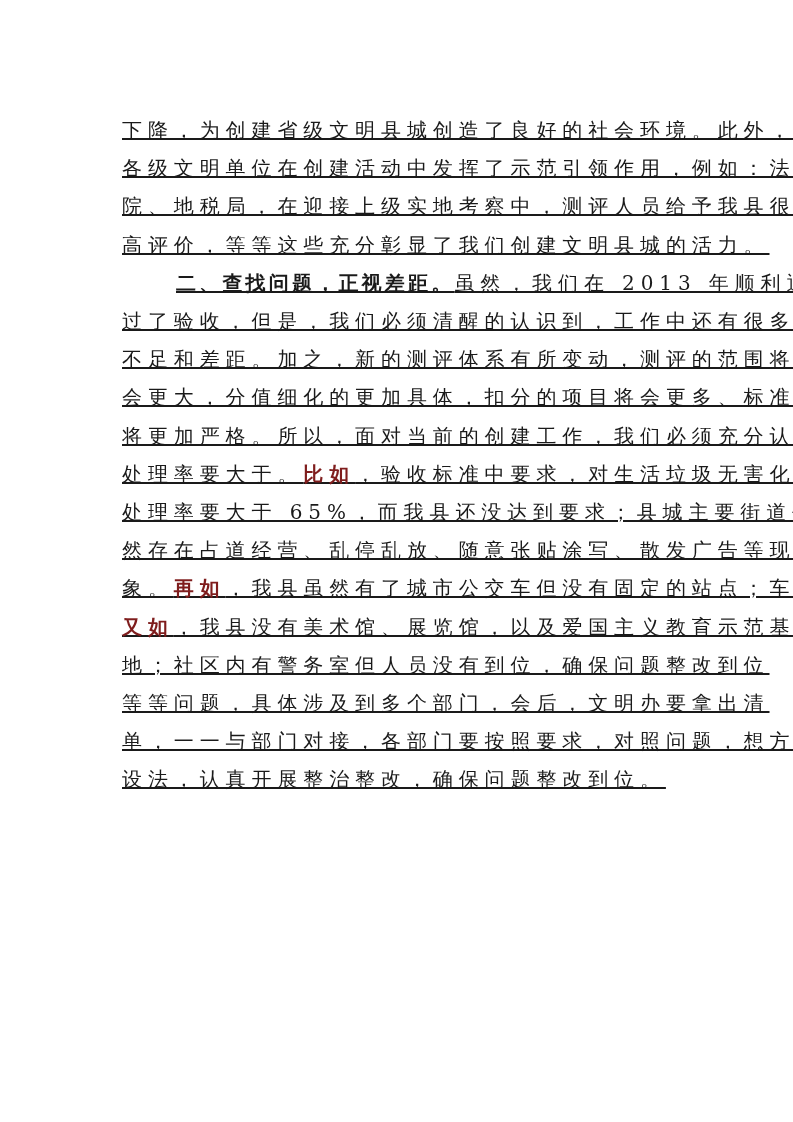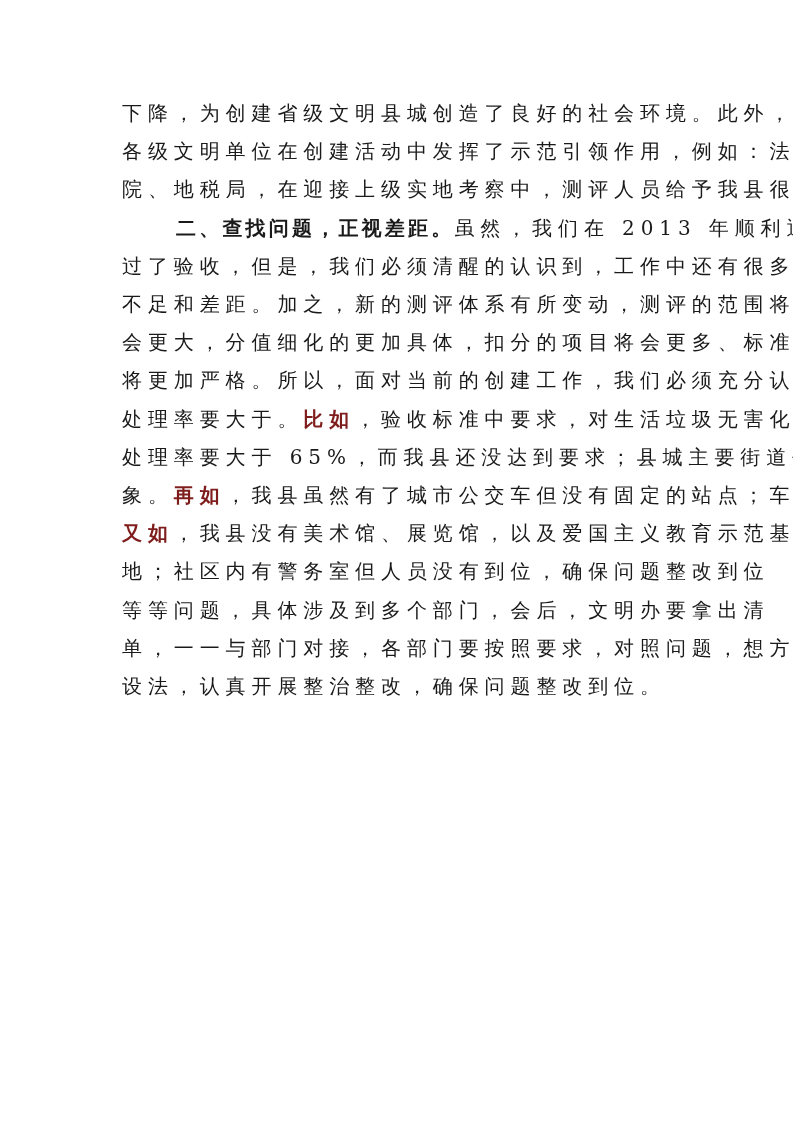--- a/index.html
+++ b/index.html
@@ -1,56 +1,59 @@
 <!DOCTYPE html>
 <html><head>
 <meta charset="utf-8">
 <style>
   html, body { margin: 0; padding: 0; background: #ffffff; }
   body { width: 793px; height: 1122px; position: relative; overflow: hidden; }
   .page {
     position: absolute;
     left: 122px;
-    top: 94px;
+    top: 111px;
     width: 568px;
     font-family: "DejaVu Serif", "Liberation Serif", serif;
     font-size: 20px;
     line-height: 38.2px;
     color: #1a1a1a;
     letter-spacing: 5.9px;
     text-align: justify;
+    text-decoration: underline;
   }
   .para { margin: 0; padding: 0; }
   .h { font-family: "DejaVu Sans", "Liberation Sans", sans-serif; font-weight: bold; letter-spacing: 3.2px; }
   .b { font-weight: bold; color: #7f1d1d; }
   .line { display: block; white-space: nowrap; }
 </style>
 </head>
 <body>
 
 <div class="page">
 
   <div class="para">
     <span class="line">下降，为创建省级文明县城创造了良好的社会环境。此外，</span>
     <span class="line">各级文明单位在创建活动中发挥了示范引领作用，例如：法</span>
     <span class="line">院、地税局，在迎接上级实地考察中，测评人员给予我县很</span>
+    <span class="line">高评价，等等这些充分彰显了我们创建文明县城的活力。</span>
   </div>
 
   <div class="para">
     <span class="line" style="padding-left:54px">
       <span class="h">二、查找问题，正视差距。</span><span>虽然，我们在 2013 年顺利通</span>
     </span>
     <span class="line">过了验收，但是，我们必须清醒的认识到，工作中还有很多</span>
     <span class="line">不足和差距。加之，新的测评体系有所变动，测评的范围将</span>
     <span class="line">会更大，分值细化的更加具体，扣分的项目将会更多、标准</span>
     <span class="line">将更加严格。所以，面对当前的创建工作，我们必须充分认</span>
     <span class="line">
       <span>处理率要大于。</span><span class="b">比如</span><span>，验收标准中要求，对生活垃圾无害化</span>
     </span>
     <span class="line">处理率要大于 65%，而我县还没达到要求；县城主要街道仍</span>
+    <span class="line">然存在占道经营、乱停乱放、随意张贴涂写、散发广告等现</span>
     <span class="line">
       <span>象。</span><span class="b">再如</span><span>，我县虽然有了城市公交车但没有固定的站点；车</span>
     </span>
     <span class="line">
       <span class="b">又如</span><span>，我县没有美术馆、展览馆，以及爱国主义教育示范基</span>
     </span>
     <span class="line">地；社区内有警务室但人员没有到位，确保问题整改到位</span>
     <span class="line">等等问题，具体涉及到多个部门，会后，文明办要拿出清</span>
     <span class="line">单，一一与部门对接，各部门要按照要求，对照问题，想方</span>
     <span class="line">设法，认真开展整治整改，确保问题整改到位。</span>

